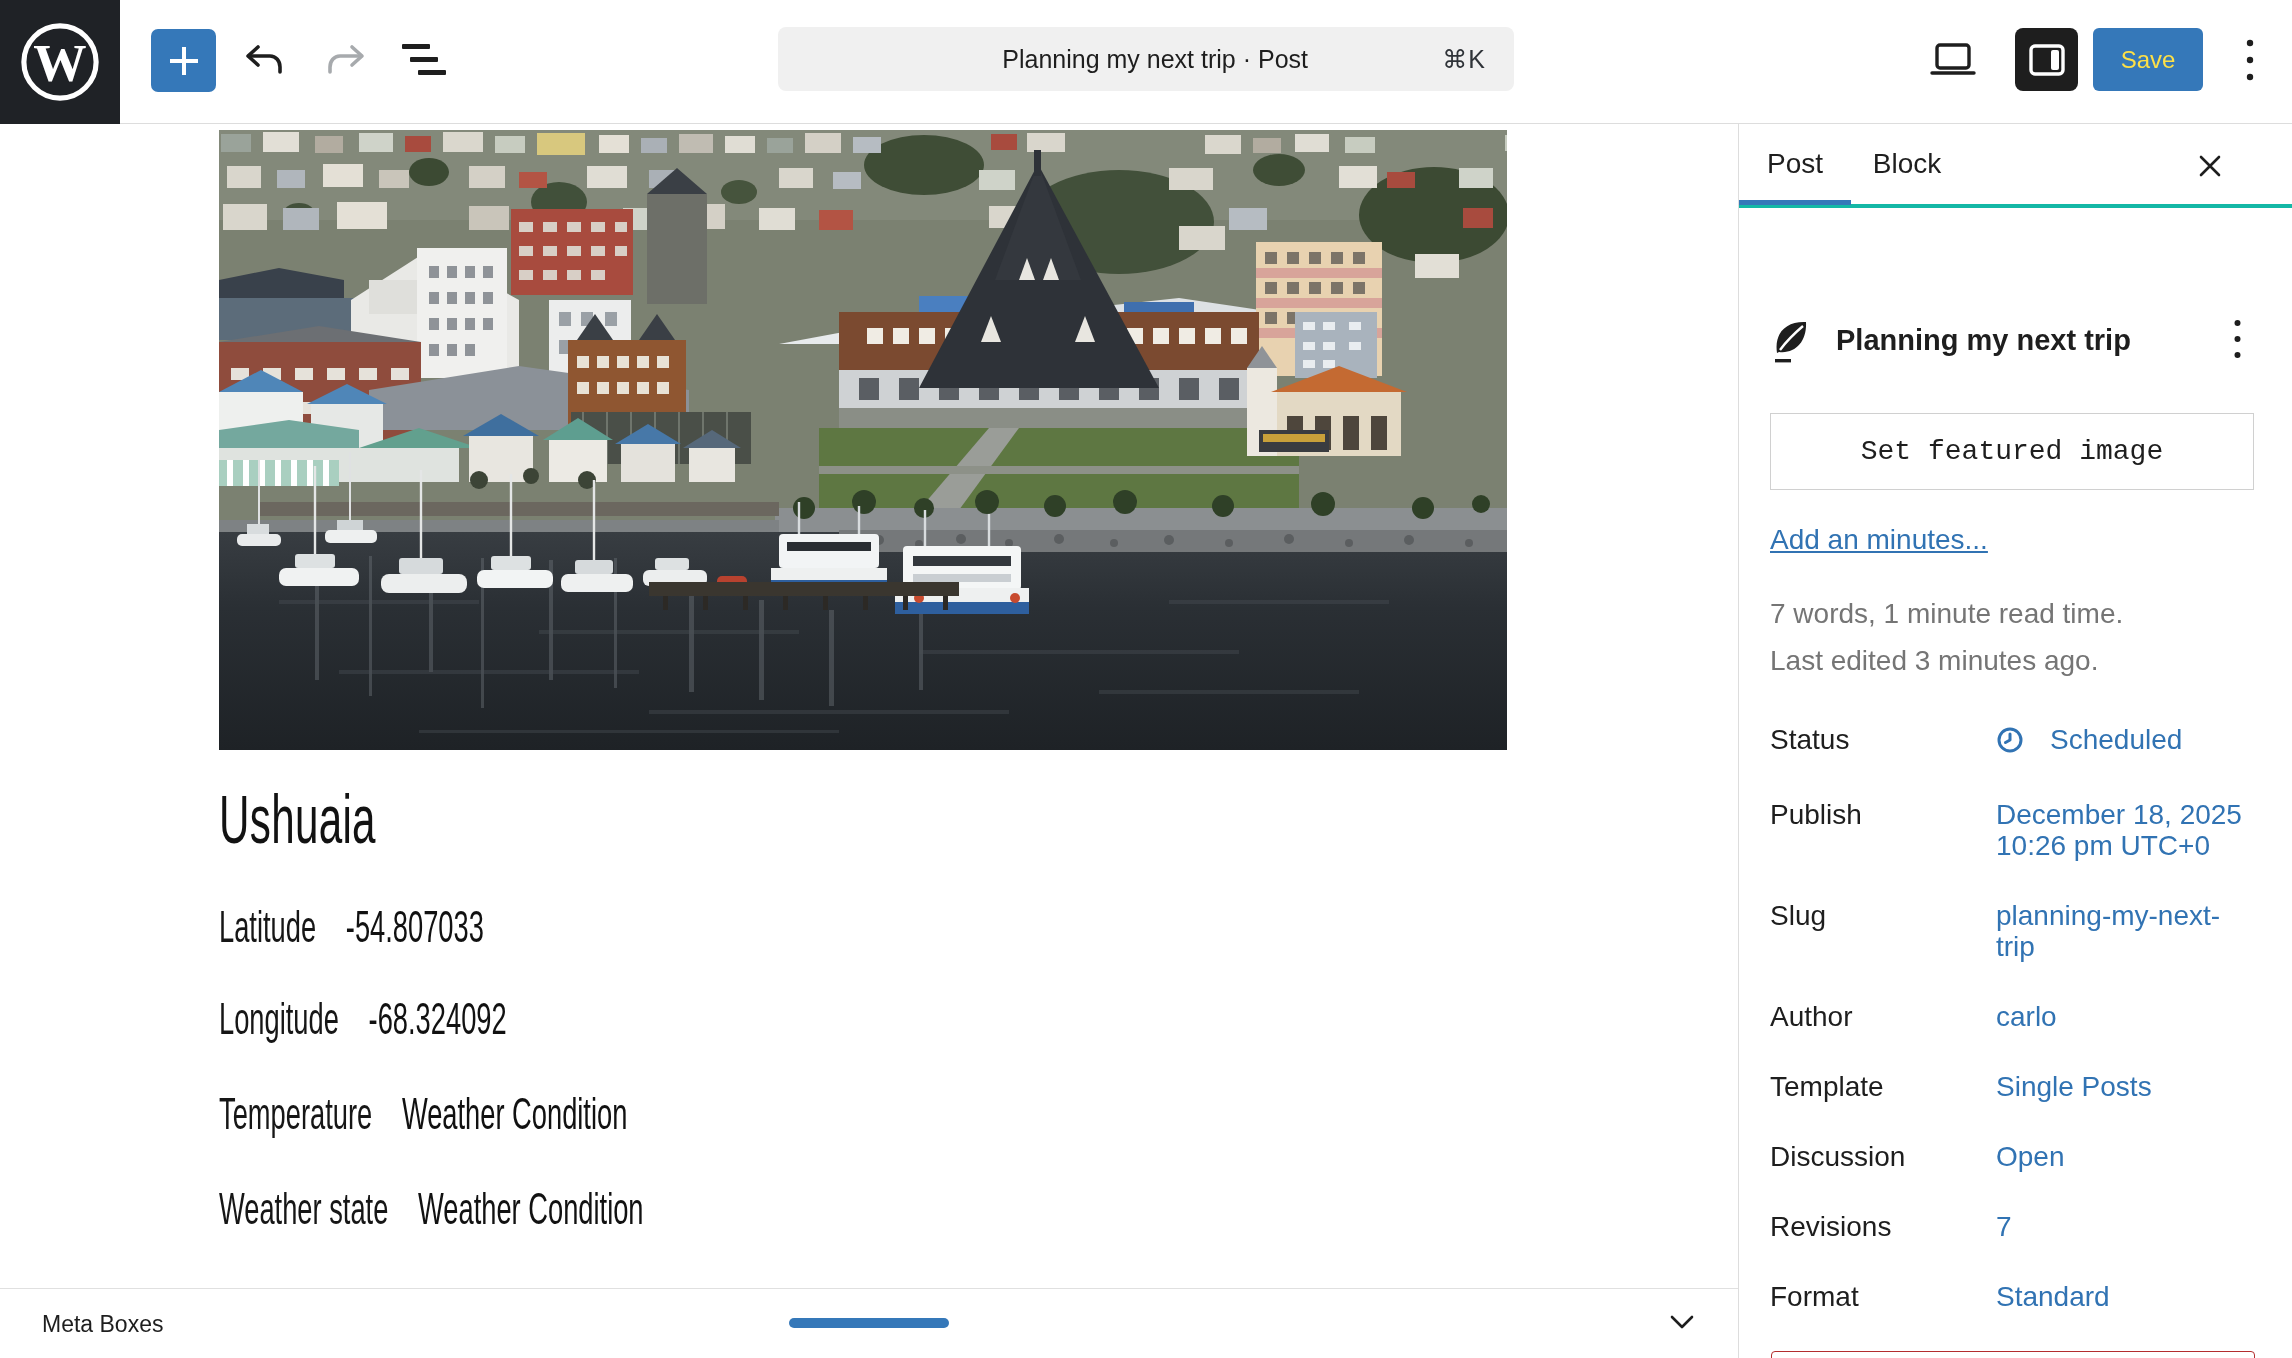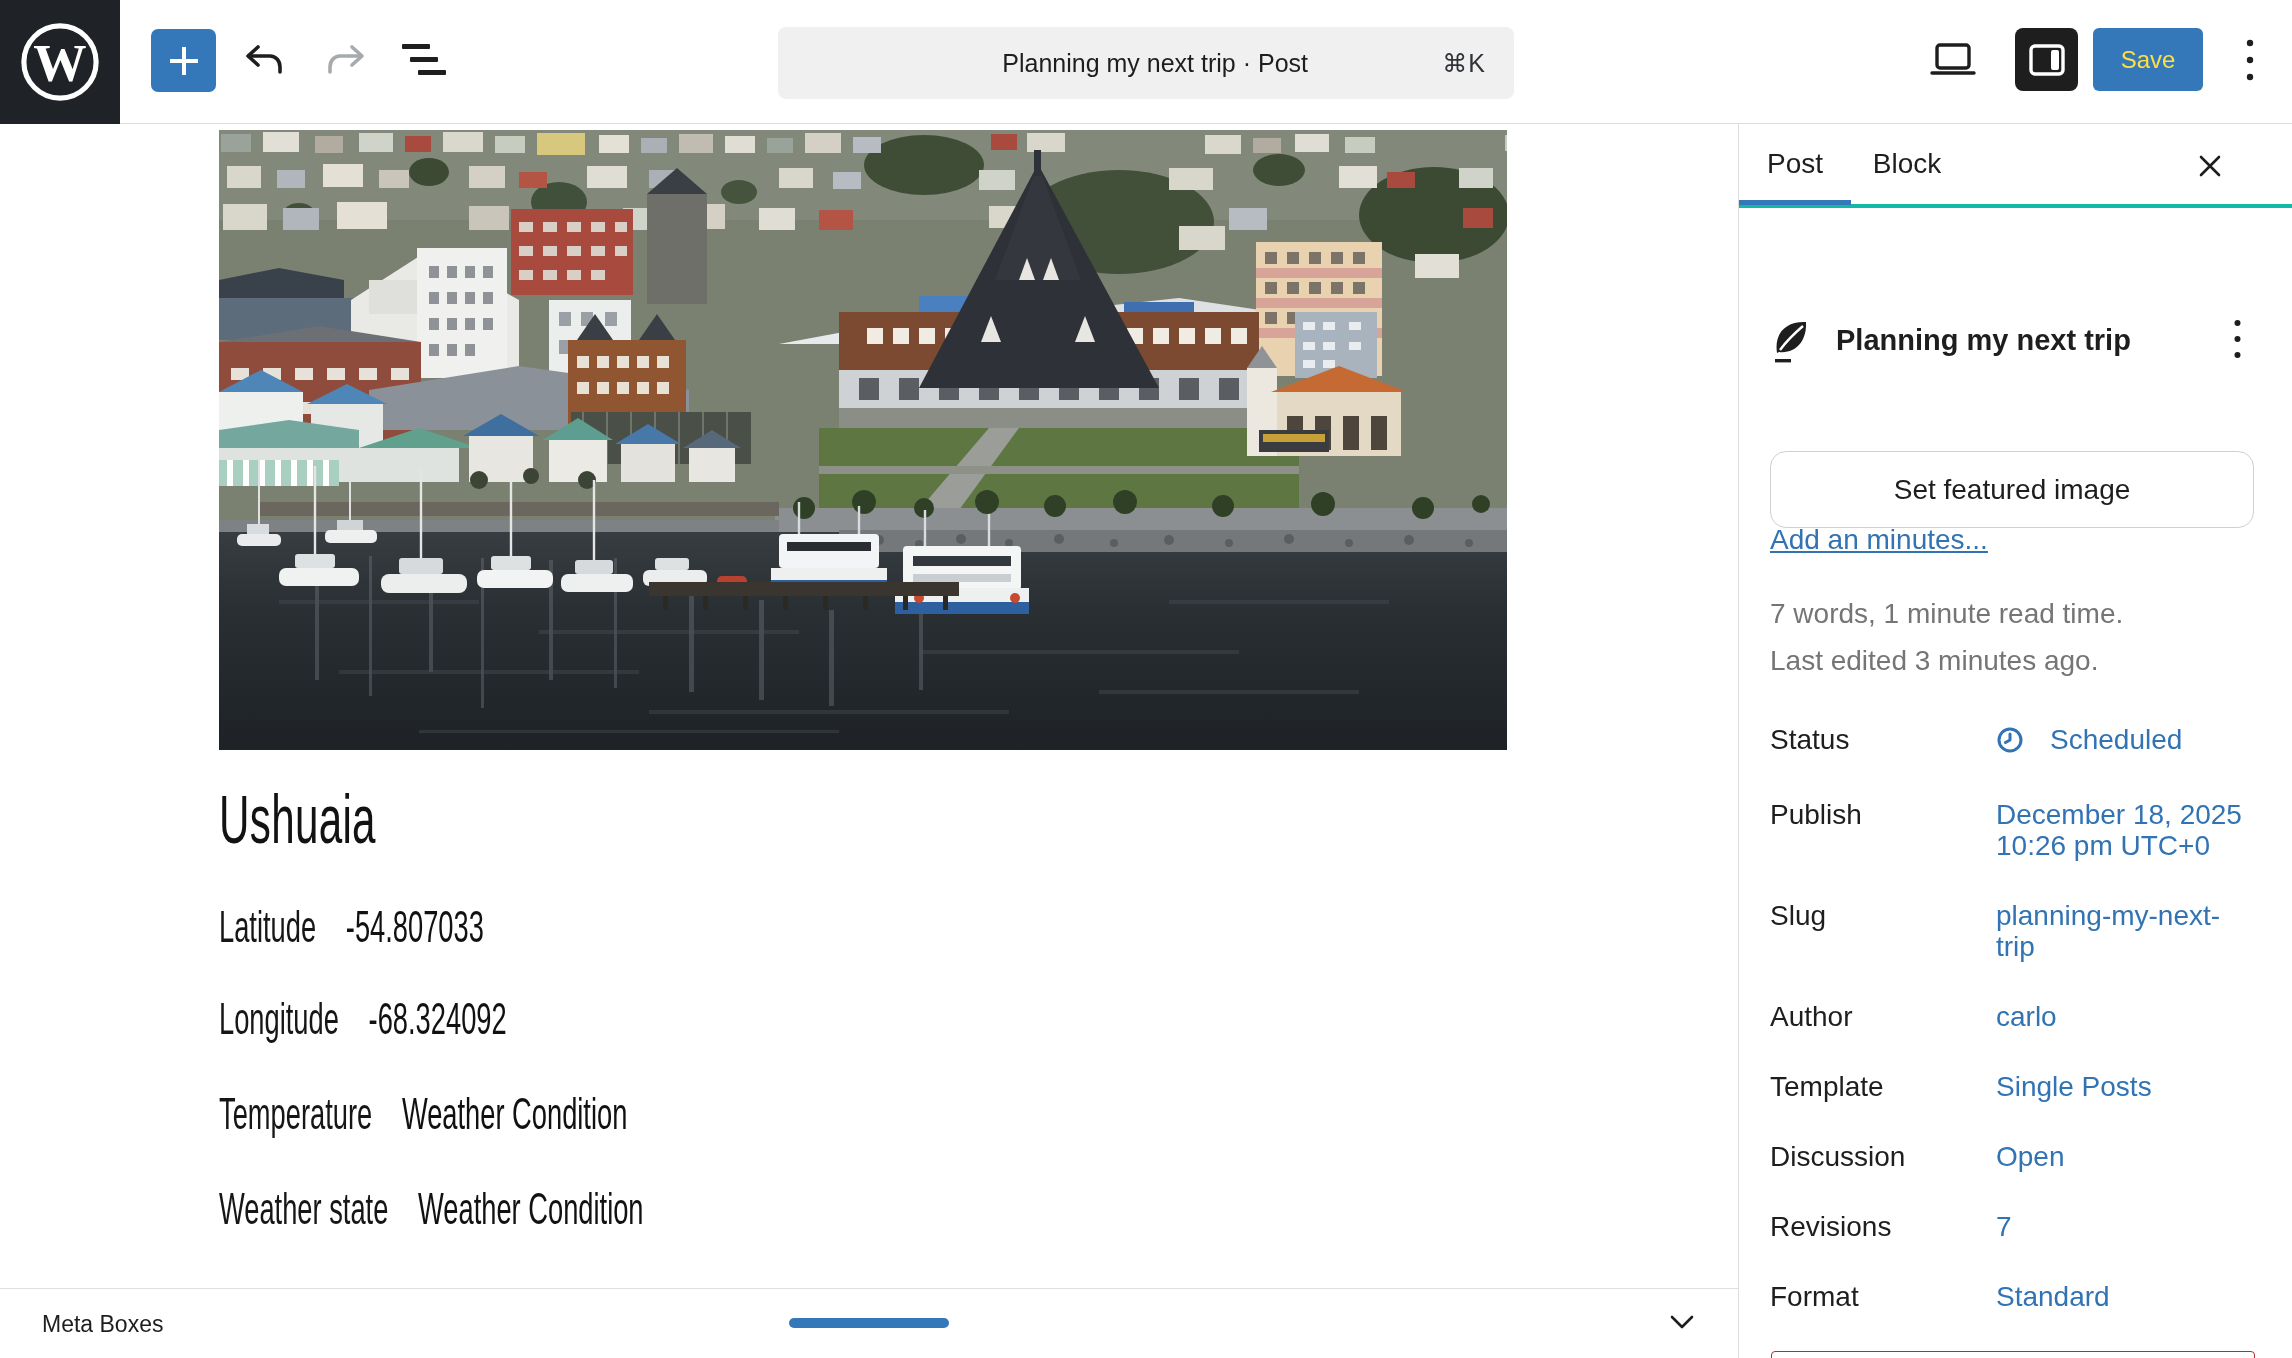--- a/index.html
+++ b/index.html
@@ -9,21 +9,21 @@
 
   
   .topbar { position:absolute; left:0; top:0; width:2292px; height:124px; background:#fff;
             border-bottom:1px solid #ddd; z-index:30; }
   .wp-logo { position:absolute; left:0; top:0; width:120px; height:124px; background:#1f2226;
              display:flex; align-items:center; justify-content:center; }
   .plus-btn { position:absolute; left:151px; top:29px; width:65px; height:63px; border-radius:7px;
               border:none; display:flex; align-items:center; justify-content:center; cursor:pointer; }
   .icon-btn { position:absolute; top:30px; width:56px; height:60px; background:transparent; border:none;
               display:flex; align-items:center; justify-content:center; cursor:pointer; }
-  .doc-pill { position:absolute; left:778px; top:27px; width:736px; height:72px; background:#f0f0f0;
+  .doc-pill { position:absolute; left:778px; top:27px; width:736px; height:64px; background:#f0f0f0;
               border-radius:8px; display:flex; align-items:center; cursor:pointer; }
   .doc-pill .title { flex:1; text-align:center; font-size:25px; color:#1e1e1e; padding-left:90px; }
   .doc-pill .kbd { font-size:25px; color:#2f3338; padding-right:28px; letter-spacing:1px; }
   .toggle-btn { position:absolute; left:2015px; top:28px; width:63px; height:63px; border-radius:8px;
                 background:#1e1e1e; border:none; display:flex; align-items:center; justify-content:center; cursor:pointer; }
   .save-btn { position:absolute; left:2093px; top:28px; width:110px; height:63px; border-radius:6px;
               border:none; color:#fde047; font-size:24px; font-family:inherit; cursor:pointer; }
   .kebab-btn { position:absolute; left:2222px; top:30px; width:56px; height:60px; background:none; border:none;
                display:flex; align-items:center; justify-content:center; cursor:pointer; }
 
@@ -50,22 +50,22 @@
   .sb-tab { width:112px; display:flex; align-items:center; justify-content:center; font-size:28px;
             background:none; border:none; font-family:inherit; color:#1e1e1e; cursor:pointer; position:relative; }
   .sb-tab.active::after { content:""; position:absolute; left:0; right:0; bottom:-1px; height:5px; background:var(--accent); }
   .sb-close { position:absolute; right:52px; top:0; height:84px; width:60px; background:none; border:none;
               display:flex; align-items:center; justify-content:center; cursor:pointer; }
   .sb-body { position:relative; height:1149px; }
   .summary { position:absolute; left:31px; top:104px; width:484px; display:flex; align-items:center; }
   .summary .ttl { font-size:29px; font-weight:700; margin-left:24px; flex:1; }
   .sum-kebab { background:none; border:none; cursor:pointer; padding:6px 12px; }
   .feat-btn { position:absolute; left:31px; top:205px; width:484px; height:77px; background:#fff;
-              border:1px solid #d0d0d0; border-radius:16px; font-size:28px; color:#1e1e1e;
-              font-family:Liberation Sans, sans-serif; cursor:pointer;margin-top:38px; }
+              border:1px solid #d0d0d0; border-radius:0; font-size:28px; color:#1e1e1e;
+              font-family:Liberation Mono, monospace; cursor:pointer; }
   .excerpt { position:absolute; left:31px; top:316px; font-size:28px; color:var(--link);
              text-decoration:underline; cursor:pointer; }
   .gray1 { position:absolute; left:31px; top:390px; font-size:28px; color:#757575; }
   .gray2 { position:absolute; left:31px; top:437px; font-size:28px; color:#757575; }
   .fields { position:absolute; left:31px; top:516px; width:484px; display:flex; flex-direction:column; gap:39px; }
   .frow { display:flex; align-items:flex-start; line-height:31px; }
   .frow .fl { width:226px; flex:none; font-size:28px; color:#1e1e1e; }
   .frow .fv { width:250px; font-size:28px; color:var(--link); cursor:pointer; overflow-wrap:break-word; }
   .frow .fv .withicon { display:inline-flex; align-items:center; gap:26px; }
   .trash-btn { position:absolute; left:32px; top:1143px; width:484px; height:76px; background:#fff;

